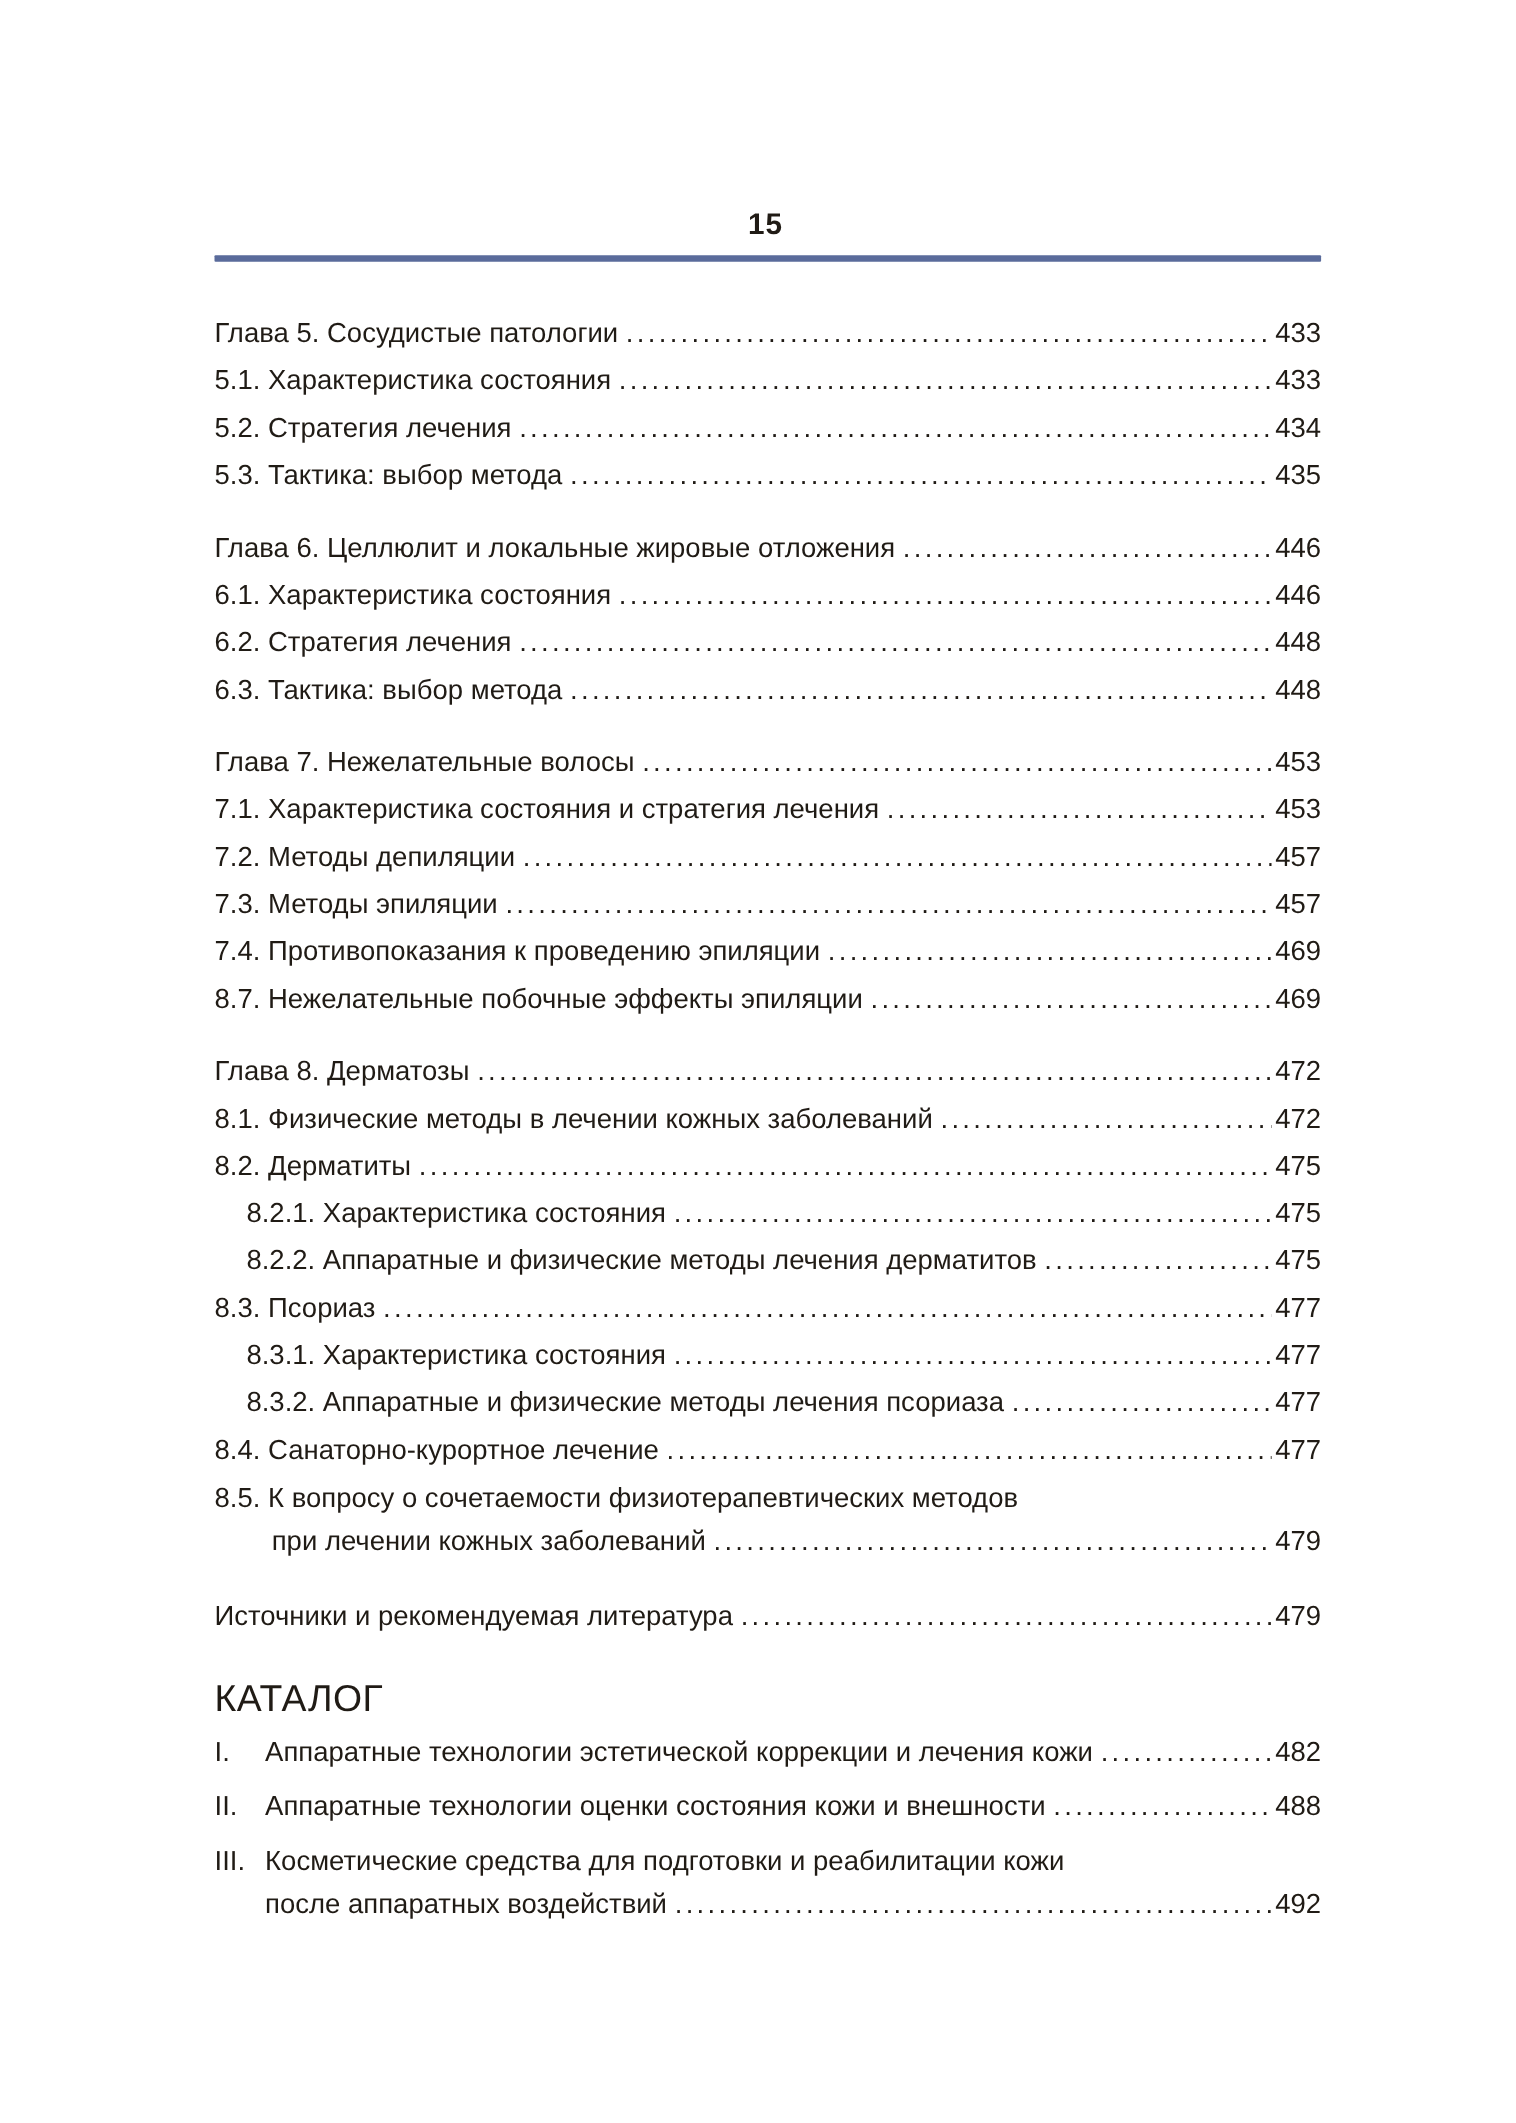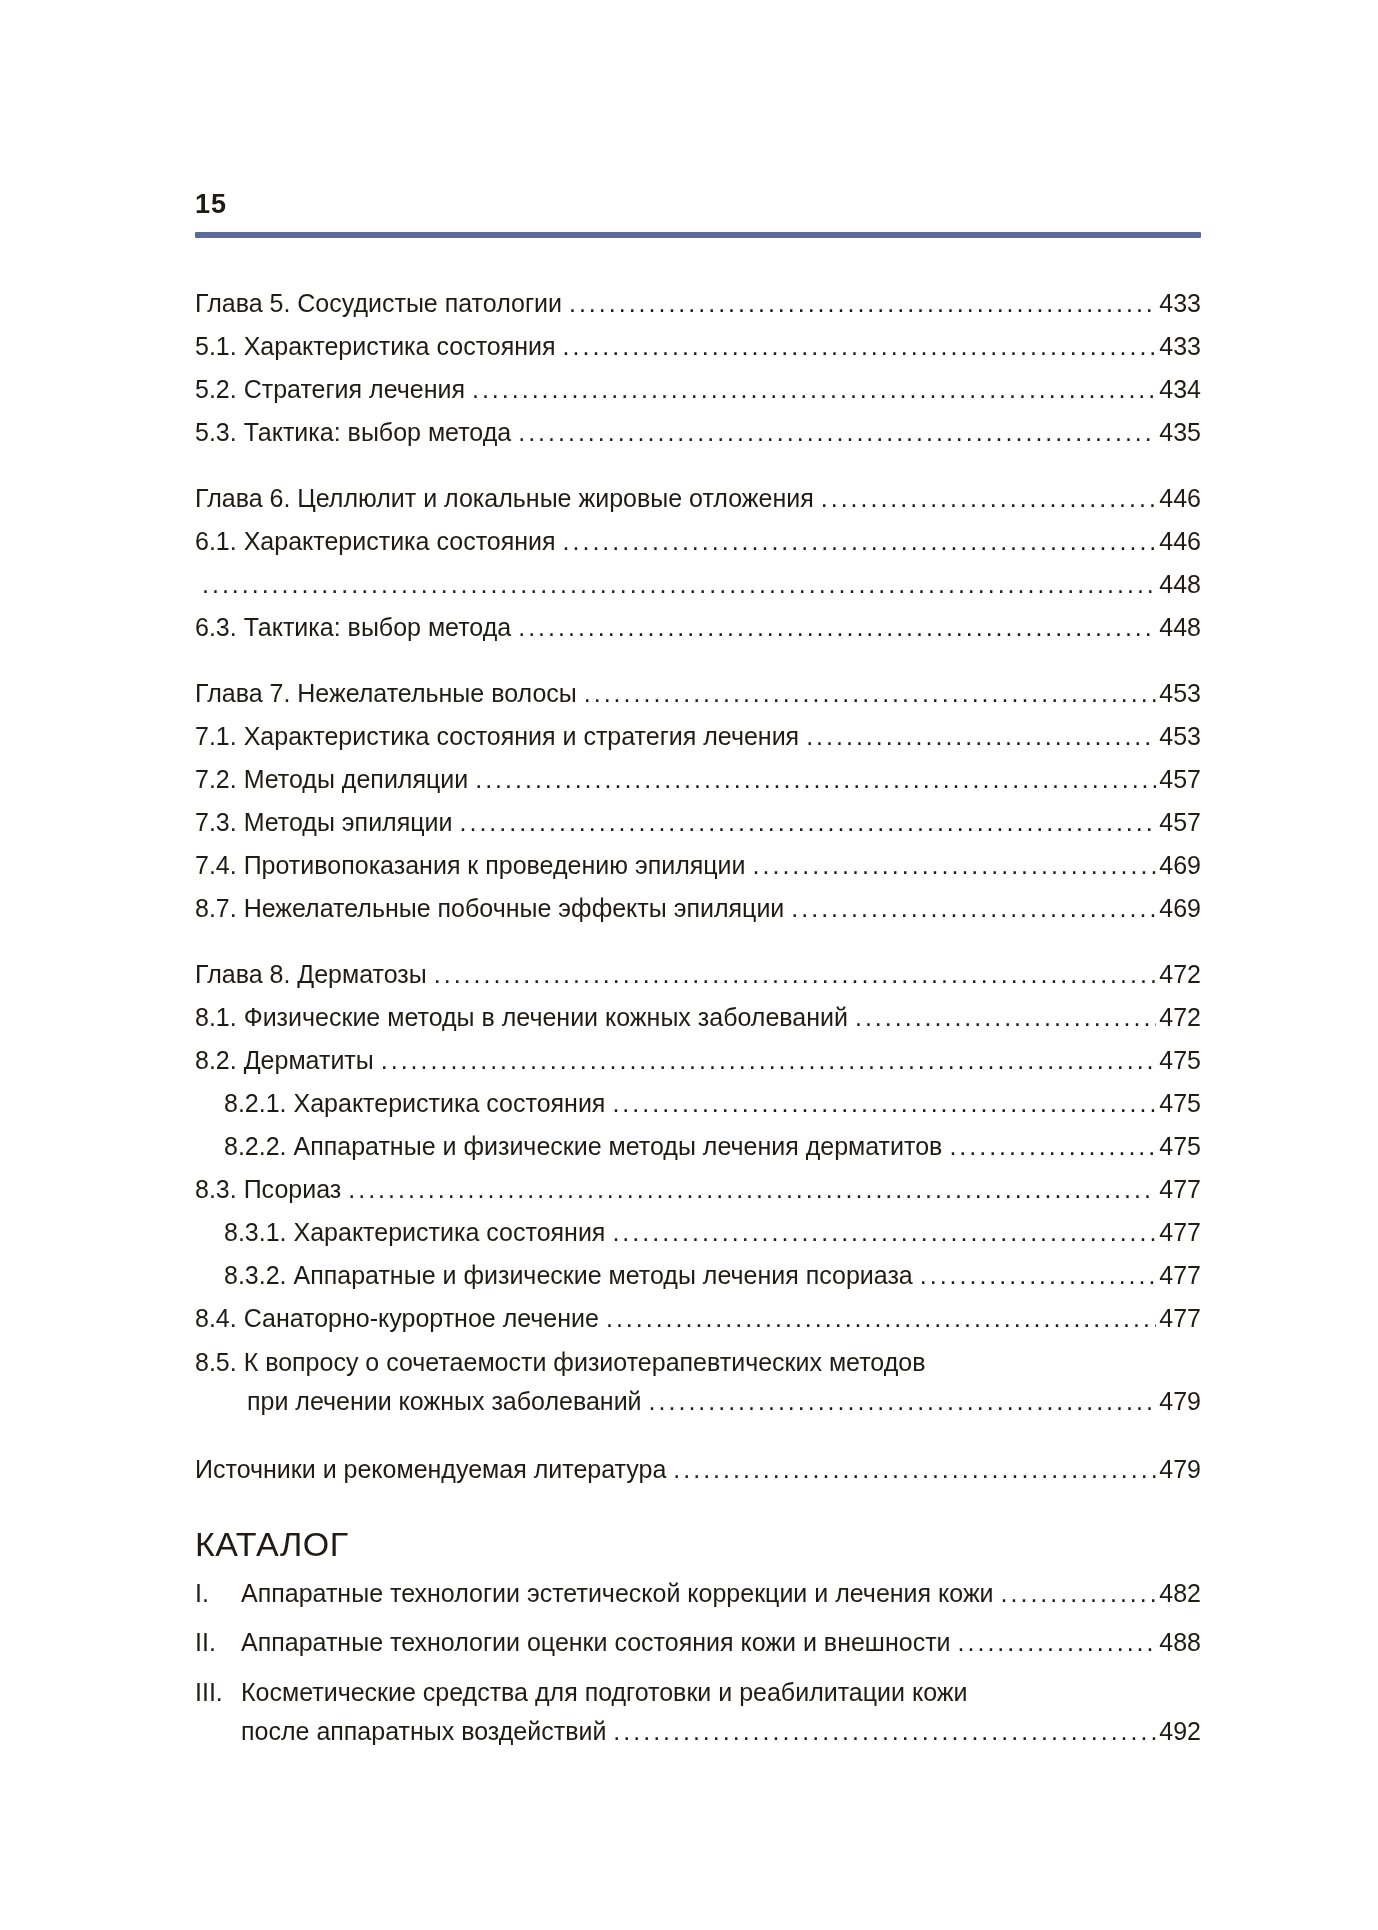--- a/index.html
+++ b/index.html
@@ -13,21 +13,21 @@
     overflow: hidden;
   }
   .content {
     position: absolute;
     left: 195px; top: 0;
     width: 1006px;
   }
   .pagenum {
     margin-top: 189px;
     line-height: 30px;
-    text-align: left;
+    text-align: center;
     padding-right: 4px;
     font-weight: bold;
     font-size: 27px;
     letter-spacing: 1px;
   }
   .rule {
     height: 6px;
     margin-top: 13px;
     background: #5a6b9b;
     border-radius: 1px;
@@ -118,20 +118,21 @@
       </div>
       <div class="row section">
         <div class="line">
           <span class="t">6.1. Характеристика состояния</span>
           <span class="leader">............................................................................................................................................................................................................................</span>
           <span class="pg">446</span>
         </div>
       </div>
       <div class="row section">
         <div class="line">
+          <span class="t">6.2. Стратегия лечения</span>
           <span class="leader">............................................................................................................................................................................................................................</span>
           <span class="pg">448</span>
         </div>
       </div>
       <div class="row section">
         <div class="line">
           <span class="t">6.3. Тактика: выбор метода</span>
           <span class="leader">............................................................................................................................................................................................................................</span>
           <span class="pg">448</span>
         </div>

